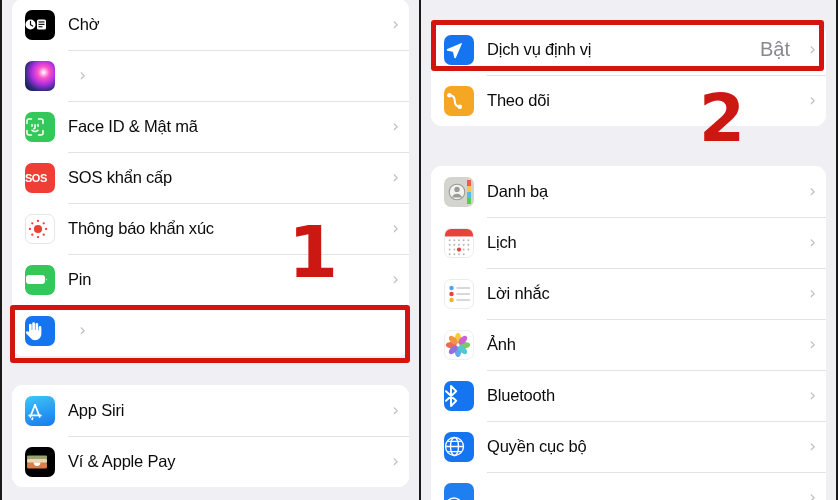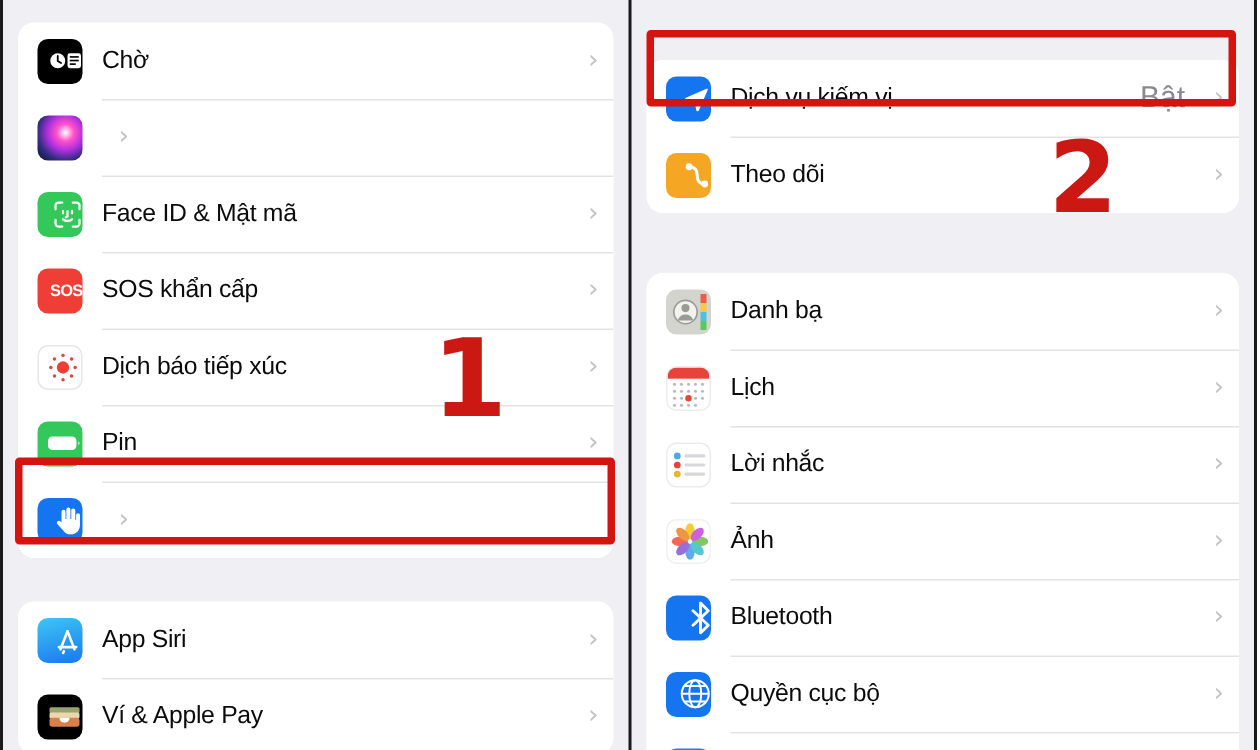--- a/index.html
+++ b/index.html
@@ -21,21 +21,21 @@
     position: relative;
     width: 419px; height: 500px;
     background: #efeff4;
     overflow: hidden;
   }
   .panel.left  { border-left: 2px solid #1a1a1a; }
   .panel.right { border-left: 2px solid #1a1a1a; border-right: 2px solid #1a1a1a; }
   .panel-inner {
     position: absolute;
     left: 0; top: 0; right: 0; bottom: 0;
-    padding: 16px 10px;
+    padding: 0 10px;
   }
 
   
   .group {
     background: #ffffff;
     border-radius: 11px;
     overflow: hidden;
   }
   .row {
     position: relative;
@@ -76,21 +76,21 @@
   }
 
   
   .ico {
     width: 30px; height: 30px;
     border-radius: 7px;
     margin-right: 13px;
     flex: 0 0 30px;
     display: flex;
     align-items: center;
-    justify-content: flex-end;
+    justify-content: flex-start;
     overflow: hidden;
     position: relative;
   }
   .ico svg { display: block; }
 
   .ico-standby  { background: #000000; }
   .ico-siri     { background: radial-gradient(circle at 62% 38%, #ffffff 0%, #ff52c8 22%, #b02fe0 45%, #2a2c7a 72%, #140f2e 100%); }
   .ico-faceid   { background: #34c759; }
   .ico-sos      { background: #ef3e36; }
   .ico-exposure { background: #ffffff; border: 1px solid #e6e6e8; }
@@ -200,21 +200,21 @@
                   <circle cx="17.7" cy="6.3" r="1.15"></circle>
                 <circle cx="20.1" cy="12" r="1.15"></circle>
                   <circle cx="17.7" cy="17.7" r="1.15"></circle>
                 <circle cx="12" cy="20.1" r="1.15"></circle>
                   <circle cx="6.3" cy="17.7" r="1.15"></circle>
                 <circle cx="3.9" cy="12" r="1.15"></circle>
                   <circle cx="6.3" cy="6.3" r="1.15"></circle>
               </g>
             </svg>
           </span>
-          <span class="row-label">Dịch báo tiếp xúc</span>
+          <span class="row-label">Thông báo khẩn xúc</span>
           <span class="chev">›</span>
         </div>
 
         <div class="row">
           <span class="ico ico-battery">
             <svg width="24" height="13" viewBox="0 0 24 13">
               <rect x="1" y="2" width="19" height="9" rx="3" fill="#fff"></rect>
               <path d="M21.3 5.2v2.6a1.6 1.6 0 0 0 0-2.6z" fill="#fff"></path>
             </svg>
           </span>
@@ -278,21 +278,21 @@
       <div class="spacer-sm" style="height:24px;"></div>
 
       <div class="group">
 
         <div class="row">
           <span class="ico ico-location">
             <svg width="20" height="20" viewBox="0 0 20 20">
               <path d="M17 3.2 3.3 9.1c-.8.35-.68 1.5.17 1.67l5.1 1.05c.3.06.54.3.6.6l1.05 5.1c.17.85 1.32.97 1.67.17L17.8 4.0c.28-.64-.16-1.1-.8-.8z" fill="#fff"></path>
             </svg>
           </span>
-          <span class="row-label">Dịch vụ kiếm vị</span>
+          <span class="row-label">Dịch vụ định vị</span>
           <span class="row-value">Bật</span>
           <span class="chev">›</span>
         </div>
 
         <div class="row">
           <span class="ico ico-tracking">
             <svg width="20" height="20" viewBox="0 0 20 20">
               <path d="M5.4 4.2c3.6 0 5.4 2 5.4 5.8s1.8 5.8 5.4 5.8" stroke="#fff" stroke-width="2" fill="none" stroke-linecap="round"></path>
               <circle cx="5.4" cy="4.2" r="2.3" fill="#fff"></circle>
               <circle cx="15.8" cy="15.7" r="2.3" fill="#fff"></circle>

